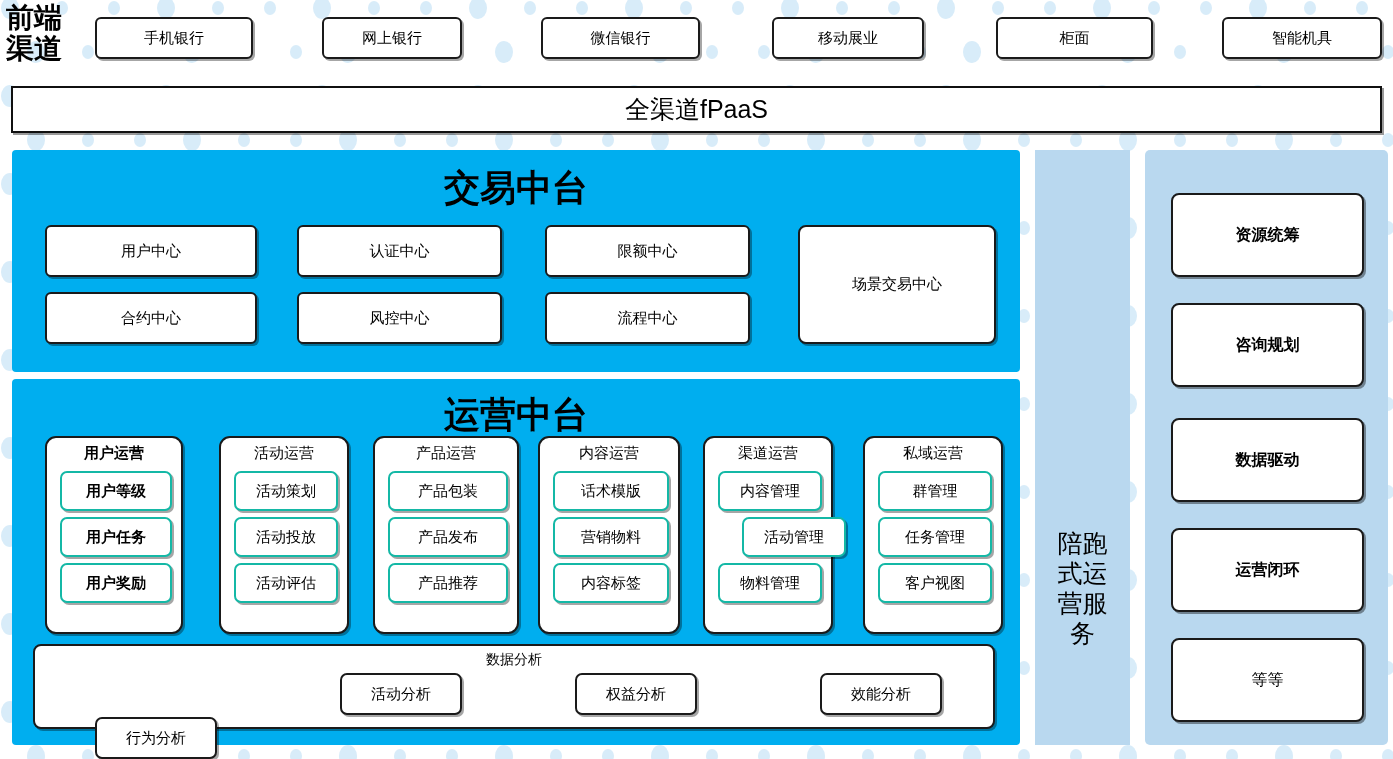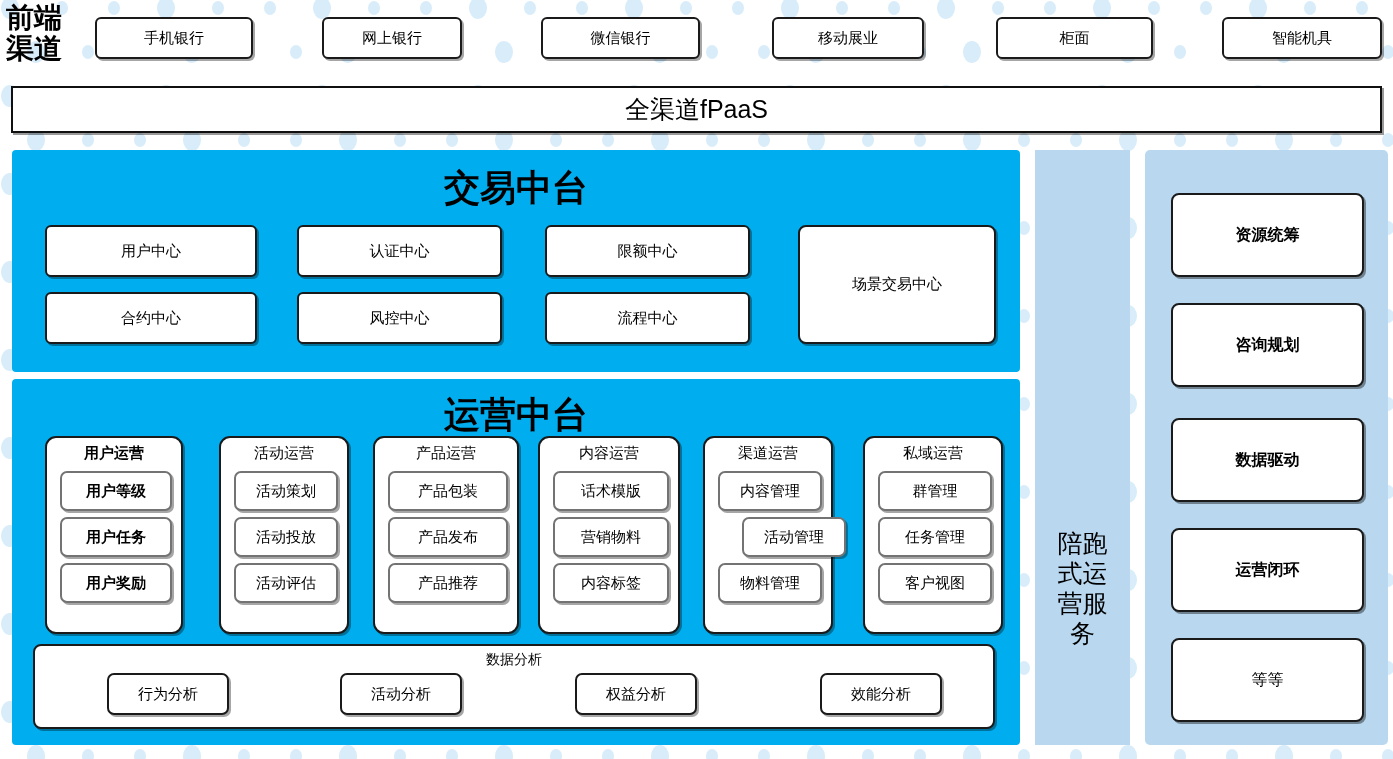--- a/index.html
+++ b/index.html
@@ -133,21 +133,21 @@
     left: 0;
     top: 6px;
     width: 100%;
     text-align: center;
     font-size: 15px;
     color: #000;
   }
   .ops-item {
     position: absolute;
     background: #ffffff;
-    border: 2px solid #737373;
+    border: 2px solid #14b8a6;
     border-radius: 7px;
     box-sizing: border-box;
     display: flex;
     align-items: center;
     justify-content: center;
     font-size: 15px;
     color: #000;
     box-shadow: 2px 2px 0 rgba(0,0,0,0.35);
   }
   
@@ -867,21 +867,21 @@
           <div class="ops-item" style="left: 13px; width: 114px; height: 40px; top: 33px;">群管理</div>
           <div class="ops-item" style="left: 13px; width: 114px; height: 40px; top: 79px;">任务管理</div>
           <div class="ops-item" style="left: 13px; width: 114px; height: 40px; top: 125px;">客户视图</div>
         </div>
       </div>
   </div>
 
   <div id="analysis-box">
     <div id="analysis-title">数据分析</div>
     <div id="analysis-items">
-        <div class="analysis-item" style="left: 72px;">行为分析</div>
+        <div class="analysis-item" style="left: 60px; margin-top: 44px;">行为分析</div>
         <div class="analysis-item" style="left: 305px;">活动分析</div>
         <div class="analysis-item" style="left: 540px;">权益分析</div>
         <div class="analysis-item" style="left: 785px;">效能分析</div>
       </div>
   </div>
 
   <div id="service-strip">
     <div id="service-strip-label">
         <span>陪跑</span>
         <span>式运</span>

